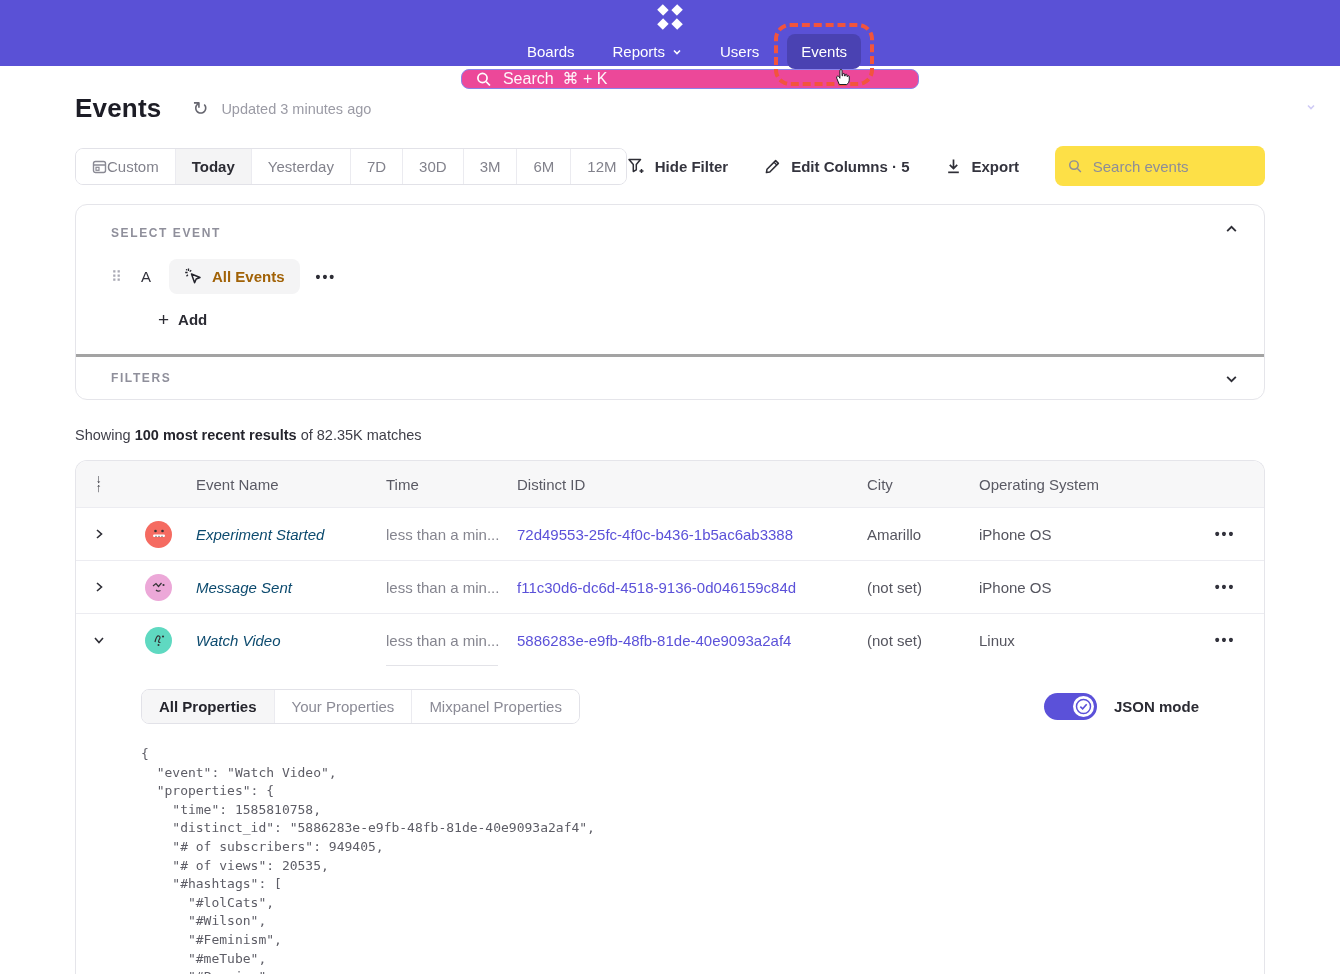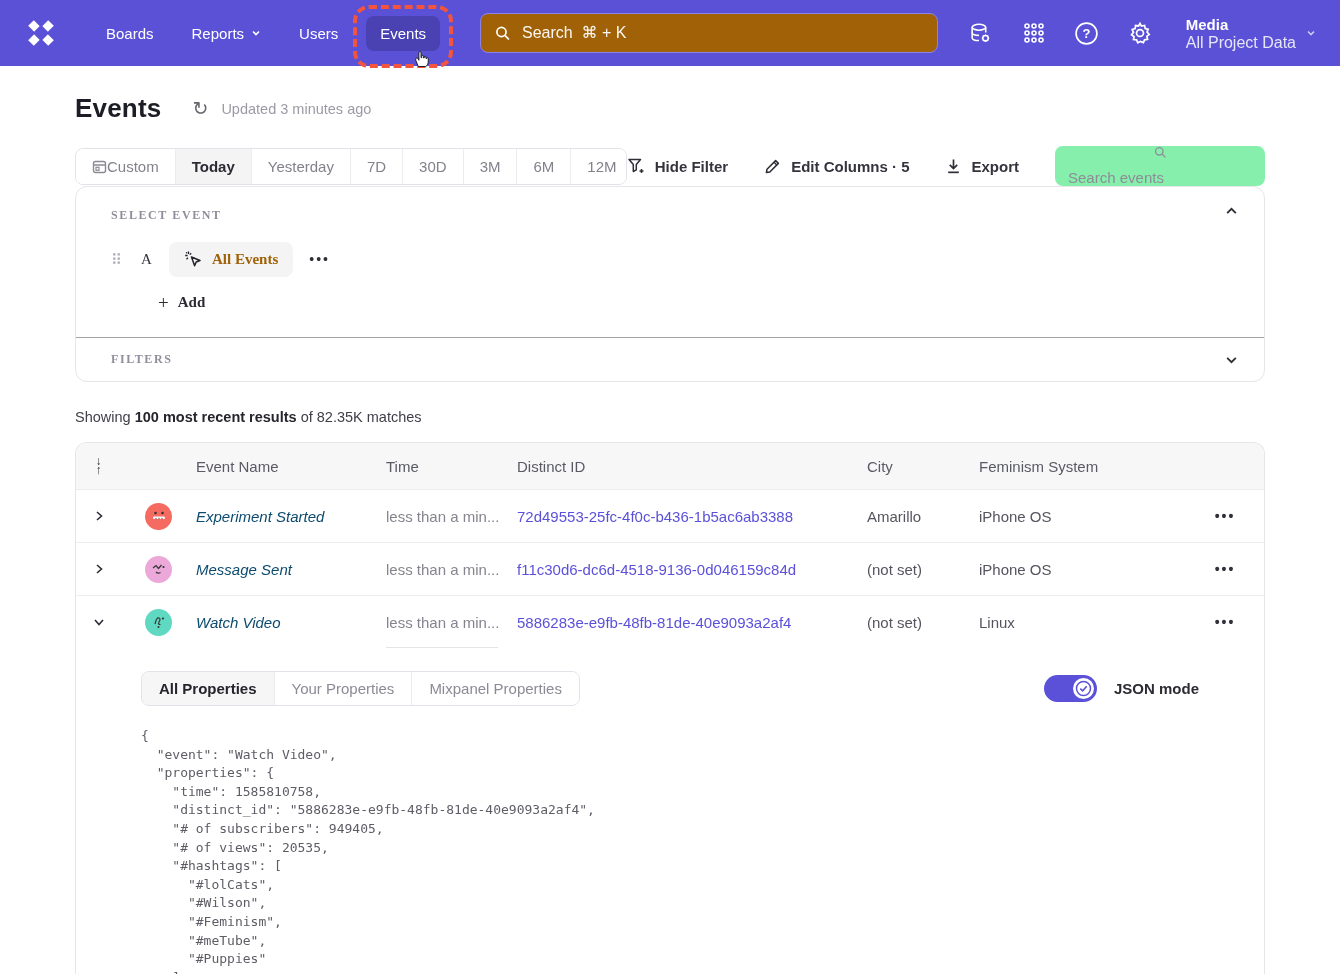--- a/index.html
+++ b/index.html
@@ -1,31 +1,31 @@
 <!DOCTYPE html>
 <html><head>
 <meta charset="utf-8">
 <style>
   * { margin:0; padding:0; box-sizing:border-box; }
   html,body { width:1340px; height:974px; overflow:hidden; background:#fff;
     font-family:"Liberation Sans", sans-serif; color:#32323c; }
 
   
-  .navbar { height:66px; background:#5a51d6; display:flex; align-items:center; padding:0 24px; }
+  .navbar { height:66px; background:#5a51d6; display:flex; align-items:center; padding:0 24px;flex-direction:column; }
   .logo { width:34px; height:34px; flex:0 0 auto; }
   .nav-items { display:flex; align-items:center; margin-left:34px; gap:10px; }
   .nav-link { color:#fff; font-size:15px; font-weight:500; padding:9px 14px; border-radius:8px;
     display:flex; align-items:center; gap:7px; cursor:pointer; white-space:nowrap; }
   .nav-events-wrap { position:relative; margin-left:4px; }
   .nav-link.active { background:#4a42b2; }
   .annotation-box { position:absolute; left:-13px; top:-11px; right:-13px; bottom:-17px;
     border:4px dashed #f2543d; border-radius:16px; pointer-events:none; }
   .cursor-glyph { position:absolute; left:46px; top:32px; width:20px; height:22px; }
   .chev { width:10px; height:10px; display:inline-block; }
-  .nav-search { margin-left:40px; width:458px; height:40px; background:#a16207;
+  .nav-search { margin-left:40px; width:458px; height:40px; background:#ec4899;
     border:1px solid #8a83ea; border-radius:8px; display:flex; align-items:center; padding:0 14px; gap:11px; }
   .nav-search input { background:transparent; border:none; outline:none; color:#fff; font-size:16px;
     font-family:"Liberation Sans",sans-serif; width:100%; }
   .nav-search input::placeholder { color:rgba(255,255,255,.95); opacity:1; }
   .nav-right { margin-left:auto; display:flex; align-items:center; gap:27px; }
   .nav-icon { width:26px; height:26px; display:flex; align-items:center; justify-content:center; cursor:pointer; }
   .project-switch { display:flex; align-items:center; gap:10px; cursor:pointer; margin-left:6px; }
   .project-name { color:#fff; font-size:15px; font-weight:700; line-height:19px; }
   .project-scope { color:rgba(255,255,255,.85); font-size:16px; line-height:17px; }
 
@@ -37,41 +37,41 @@
   .updated { margin-left:13px; font-size:14.5px; color:#9b9ba5; }
 
   .controls-row { margin-top:22px; display:flex; align-items:center; }
   .seg { display:inline-flex; border:1px solid #e2e2e8; border-radius:8px; overflow:hidden; height:37px; background:#fff; }
   .seg button { border:none; background:#fff; height:100%; padding:0 16px; font-size:15px; color:#82828c;
     font-family:"Liberation Sans",sans-serif; border-left:1px solid #ebebf0; cursor:pointer; display:flex; align-items:center; }
   .seg button:first-child { border-left:none; }
   .seg button.on { background:#f4f4f5; color:#2b2b33; font-weight:700; }
   .actions { margin-left:auto; display:flex; align-items:center; gap:36px;justify-content:flex-end; }
   .act { display:flex; align-items:center; gap:9px; font-size:15px; font-weight:600; color:#34343e; cursor:pointer; white-space:nowrap; }
-  .search-events { width:210px; height:40px; background:#86efac; border-radius:8px; display:flex;
-    align-items:center; gap:10px; padding:0 13px;flex-direction:column; }
+  .search-events { width:210px; height:40px; background:#fde047; border-radius:8px; display:flex;
+    align-items:center; gap:10px; padding:0 13px; }
   .search-events input { border:none; background:transparent; outline:none; font-size:15px; width:100%;
     font-family:"Liberation Sans",sans-serif; color:#32323c; }
   .search-events input::placeholder { color:#8d8d98; opacity:1; }
 
   
-  .card { border:1px solid #e5e5ea; border-radius:12px; position:relative;font-family:Liberation Serif, serif; }
+  .card { border:1px solid #e5e5ea; border-radius:12px; margin-top:18px; position:relative; }
   .sec-label { font-size:12px; font-weight:700; color:#8f8f9b; letter-spacing:1.6px; }
   .select-event { padding:21px 35px 24px; position:relative; }
   .collapse-btn { position:absolute; right:26px; top:17px; cursor:pointer; }
   .event-row { margin-top:19px; display:flex; align-items:center; }
   .drag { color:#a9a9b4; font-size:15px; letter-spacing:-1px; cursor:grab; }
   .row-letter { font-size:15px; color:#32323c; margin:0 16px 0 20px; width:12px; }
   .chip { display:flex; align-items:center; gap:9px; background:#f4f4f5; border-radius:8px;
     padding:8px 15px; font-size:15px; font-weight:600; color:#a16207; cursor:pointer; }
   .dots3 { margin-left:16px; color:#2e2e36; font-size:14px; letter-spacing:2px; font-weight:700; cursor:pointer; }
   .add-btn { margin:16px 0 0 47px; display:inline-flex; align-items:center; gap:9px;
     font-size:15px; font-weight:600; color:#2b2b33; cursor:pointer; }
   .add-btn .plus { font-size:19px; font-weight:400; line-height:1; }
-  .filters-row { border-top:1px solid #a3a3a3; padding:14px 35px; position:relative; }
+  .filters-row { border-top:3px solid #a3a3a3; padding:14px 35px; position:relative; }
 
   
   .results-line { margin-top:27px; font-size:14.5px; color:#3f3f49; }
   .results-line b { color:#25252d; }
   .table-card { margin-top:17px; border:1px solid #e5e5ea; border-bottom:none;
     border-radius:12px 12px 0 0; overflow:hidden; min-height:545px; }
   .tgrid { display:grid; grid-template-columns:45px 75px 190px 131px 350px 112px 207px 1fr; align-items:center; }
   .thead { background:#f7f7f8; height:46px; color:#5a5a64; font-size:15px; }
   .trow { height:53px; border-top:1px solid #ececf1; font-size:15px; }
   .c-center { display:flex; justify-content:center; align-items:center; }
@@ -294,21 +294,21 @@
         <div class="sorticon">
             <span>↓</span>
             <span>↑</span>
           </div>
       </div>
       <div></div>
       <div>Event Name</div>
       <div>Time</div>
       <div>Distinct ID</div>
       <div>City</div>
-      <div>Feminism System</div>
+      <div>Operating System</div>
       <div></div>
     </div>
 
     <div class="tgrid trow">
       <div class="expander">
         <svg width="12" height="12" viewBox="0 0 12 12">
             <polyline points="4,2 8.5,6 4,10" fill="none" stroke="#2e2e36" stroke-width="1.6"></polyline>
           </svg>
       </div>
       <div class="c-center">

